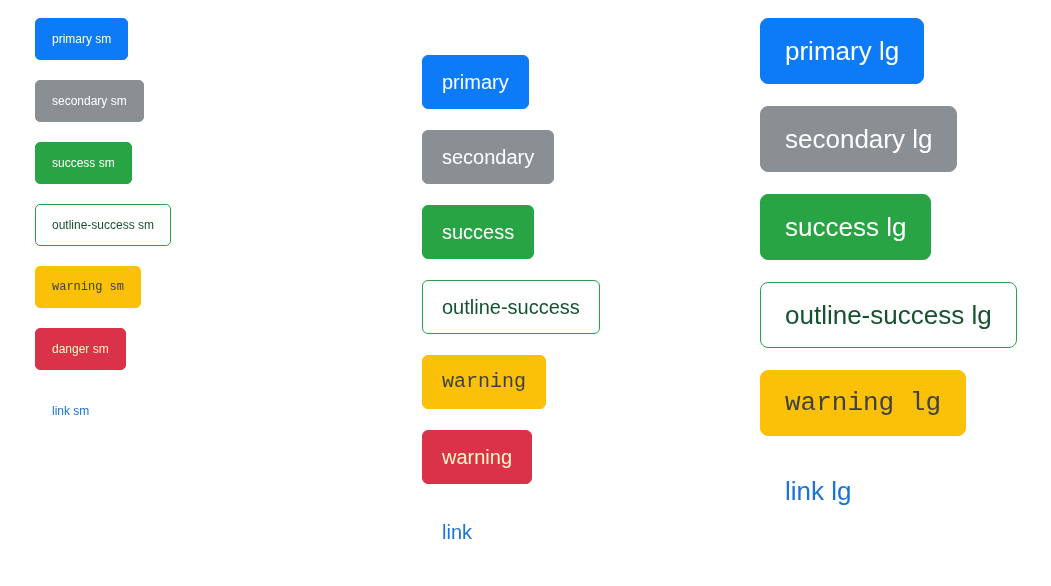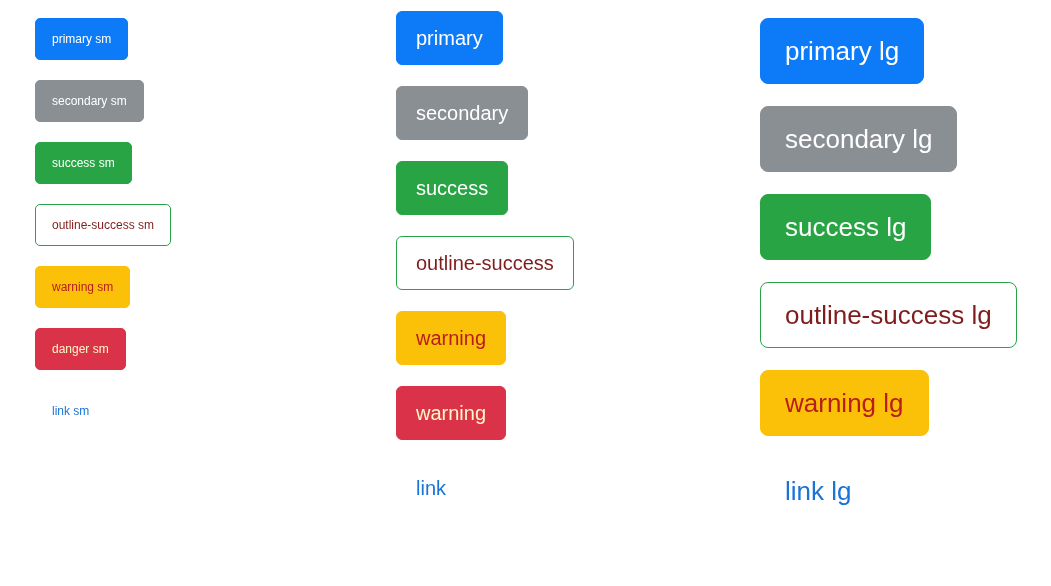--- a/index.html
+++ b/index.html
@@ -26,21 +26,21 @@
   .col {
     position: absolute;
     top: 0;
     display: flex;
     flex-direction: column;
     align-items: flex-start;
   }
 
   
   .col-sm { left: 35px;  padding-top: 18px; }
-  .col-md { left: 396px; padding-top: 11px; }
+  .col-md { left: 422px; padding-top: 11px; margin-top: 44px; }
   .col-lg { left: 760px; padding-top: 18px; }
 
   .btn {
     display: inline-flex;
     align-items: center;
     justify-content: center;
     box-sizing: border-box;
     border: 1px solid transparent;
     border-radius: 6px;
     font-family: "Liberation Sans", sans-serif;
@@ -71,24 +71,24 @@
     margin-bottom: 22px;
     border-radius: 8px;
   }
 
   
   .btn-primary   { background: #0d7bf7; color: #ffffff; border-color: #0d7bf7; }
   .btn-secondary { background: #8a8f94; color: #ffffff; border-color: #8a8f94; }
   .btn-success   { background: #28a445; color: #ffffff; border-color: #28a445; }
   .btn-outline-success {
     background: #ffffff;
-    color: #7f1d1d;
+    color: #14532d;
     border-color: #2ba14a;
   }
-  .btn-warning   { background: #fbc108; color: #b91c1c; border-color: #fbc108; }
+  .btn-warning   { background: #fbc108; color: #404040; border-color: #fbc108; font-family: Liberation Mono, monospace; }
   .btn-danger    { background: #da3349; color: #fef9c3; border-color: #da3349; }
 
   .btn-link {
     background: transparent;
     border-color: transparent;
     color: #1a73d6;
     text-decoration: none;
   }
   .col-sm .btn-link { padding: 14px 16px; }
   .col-md .btn-link { padding: 16px 19px; }

